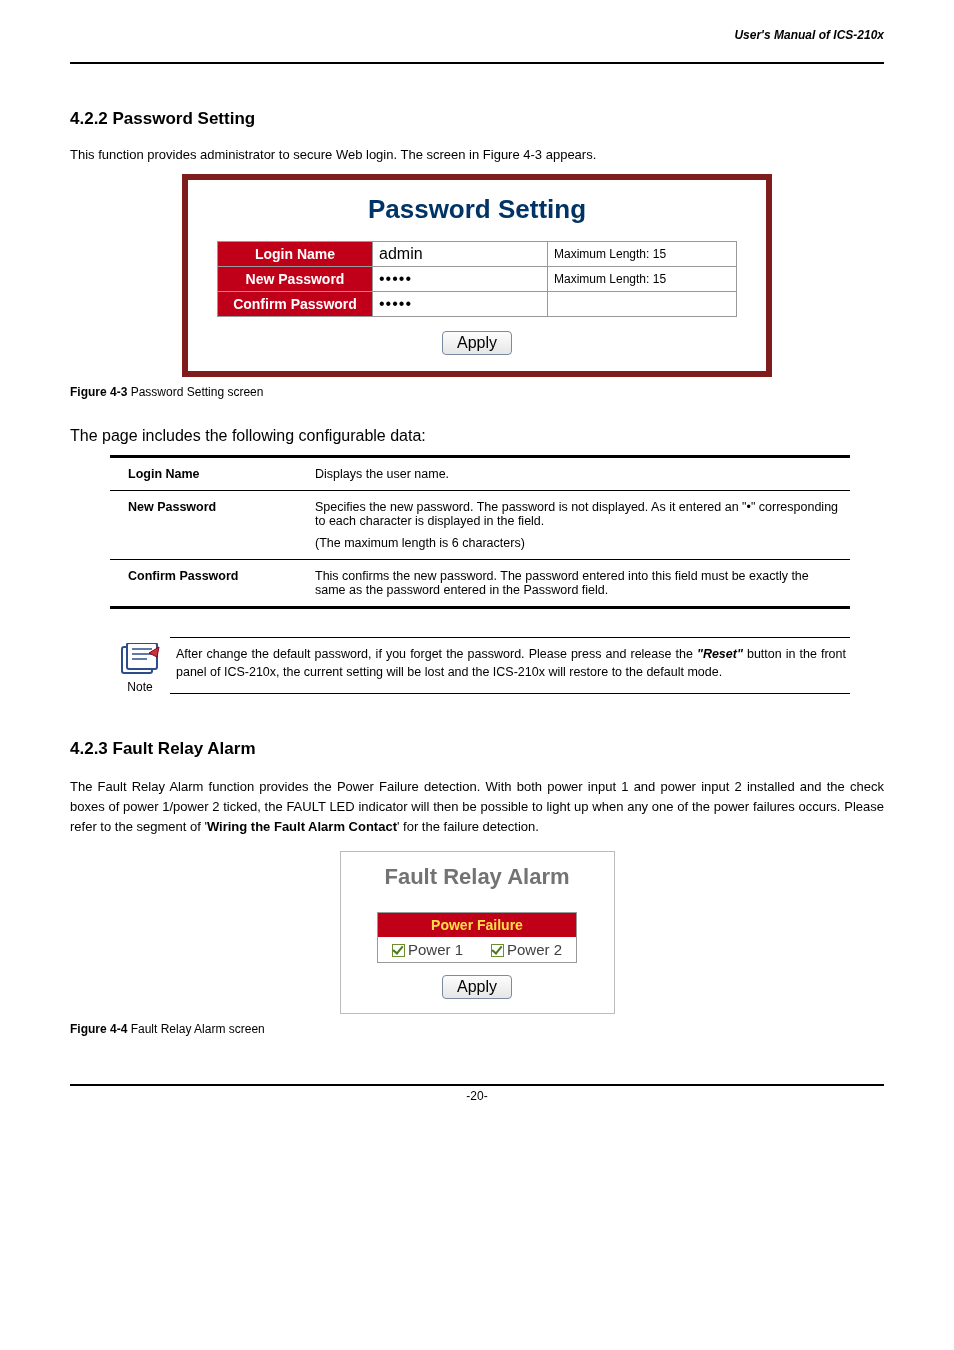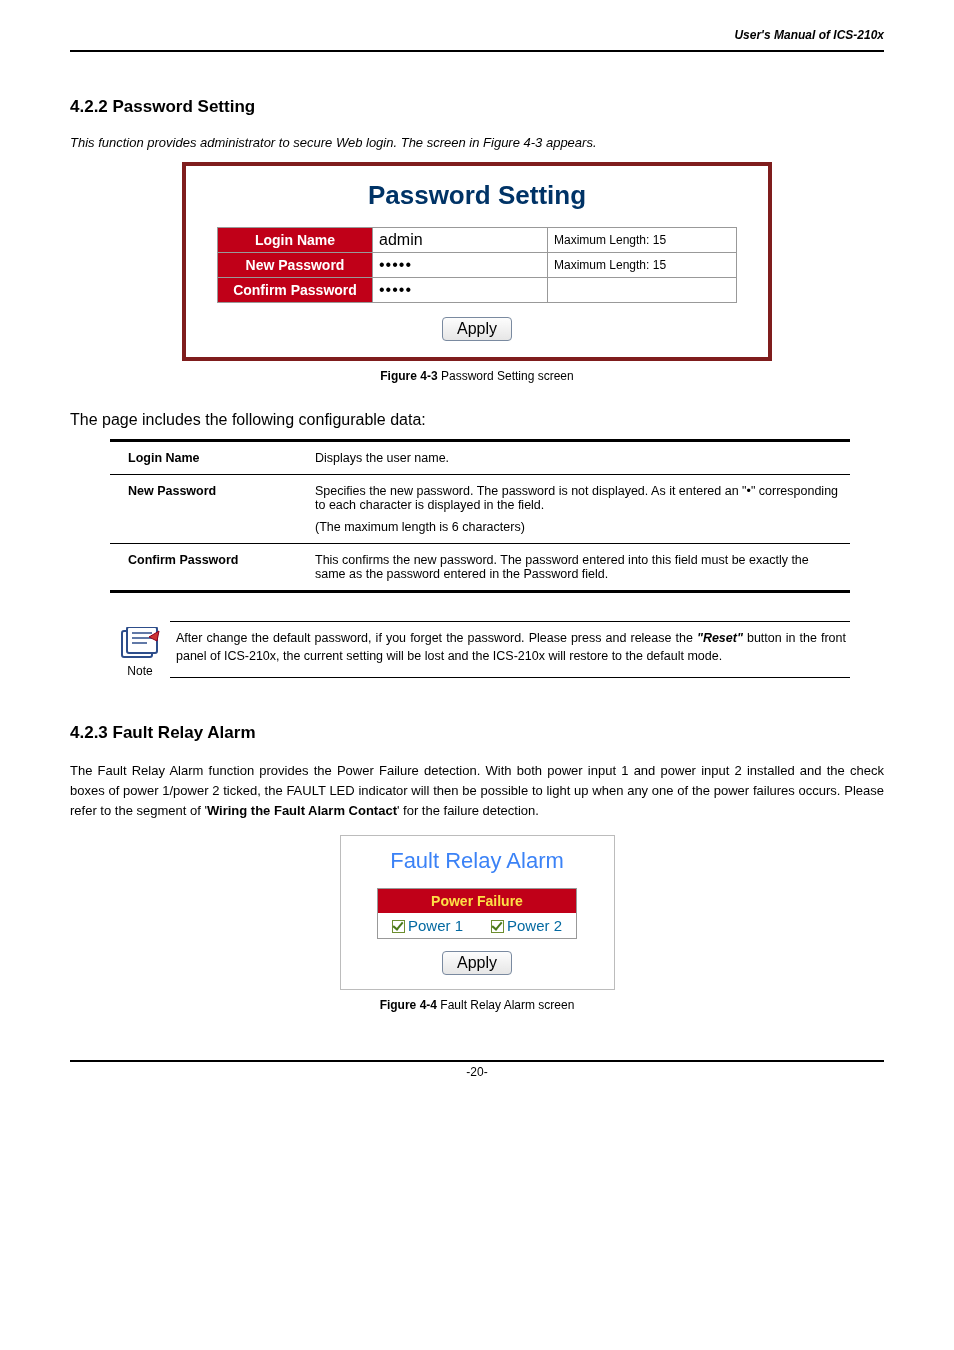--- a/index.html
+++ b/index.html
@@ -7,42 +7,41 @@
     font-family: Arial, Helvetica, sans-serif;
     background: #fff;
     width: 954px;
     margin: 0 auto;
     padding: 28px 70px 20px 70px;
     font-size: 13px;
     color: #000;
   }
   .header-line {
     border-bottom: 2px solid #000;
-    padding-bottom: 8px;
+    padding-bottom: 20px;
     margin-bottom: 45px;
   }
   .header-text {
     text-align: right;
     font-weight: bold;
     font-style: italic;
     font-size: 12px;
   }
   h2.section {
     font-family: Verdana, Arial, sans-serif;
     font-size: 17px;
     font-weight: bold;
     margin-bottom: 18px;
   }
   p.intro {
     font-size: 13px;
     margin-bottom: 12px;
-    font-style: italic;
   }
   .screenshot-box {
-    border: 4px solid #7f1d1d;
+    border: 6px solid #7f1d1d;
     width: 590px;
     margin: 0 auto 8px auto;
     padding: 14px 18px 16px 18px;
     background: #fff;
   }
   .ss-title {
     font-family: Verdana, Arial, sans-serif;
     font-size: 26px;
     font-weight: bold;
     color: #003366;
@@ -86,21 +85,20 @@
   .apply-wrap { text-align: center; }
   .apply-btn {
     display: inline-block;
     border: 1px solid #7a8aa0;
     border-radius: 4px;
     background: linear-gradient(#fdfdfd, #e6e6e6);
     padding: 2px 14px;
     font-size: 16px;
   }
   .fig-caption {
-    text-align: center;
     font-size: 12px;
     margin-bottom: 28px;
   }
   .fig-caption .b { font-weight: bold; }
   .config-intro { font-size: 16px; margin-bottom: 10px; }
   table.cfg {
     border-collapse: collapse;
     width: 740px;
     margin: 0 0 28px 40px;
   }
@@ -157,38 +155,38 @@
   .fra-box {
     border: 1px solid #bcbcbc;
     width: 275px;
     margin: 0 auto 8px auto;
     padding: 12px 14px 14px 14px;
     text-align: center;
   }
   .fra-title {
     font-family: Verdana, Arial, sans-serif;
     font-size: 22px;
-    font-weight: normal;
-    color: #3b82f6;
-    margin-bottom: 14px;
+    font-weight: bold;
+    color: #737373;
+    margin-bottom: 22px;
   }
   .fra-table {
     border-collapse: collapse;
     margin: 0 auto 12px auto;
     border: 1px solid #999;
   }
   .fra-head {
     background: #c00018;
     color: #fde047;
     font-weight: bold;
     font-size: 14px;
     text-align: center;
     padding: 4px 8px;
   }
-  .fra-body td { padding: 4px 14px; font-size: 15px; color: #0369a1; }
+  .fra-body td { padding: 4px 14px; font-size: 15px; color: #404040; }
   .chk {
     display: inline-block;
     width: 13px; height: 13px;
     border: 1px solid #6C8E2F;
     position: relative;
     vertical-align: -2px;
     margin-right: 3px;
     background: #fff;
   }
   .chk::after {

